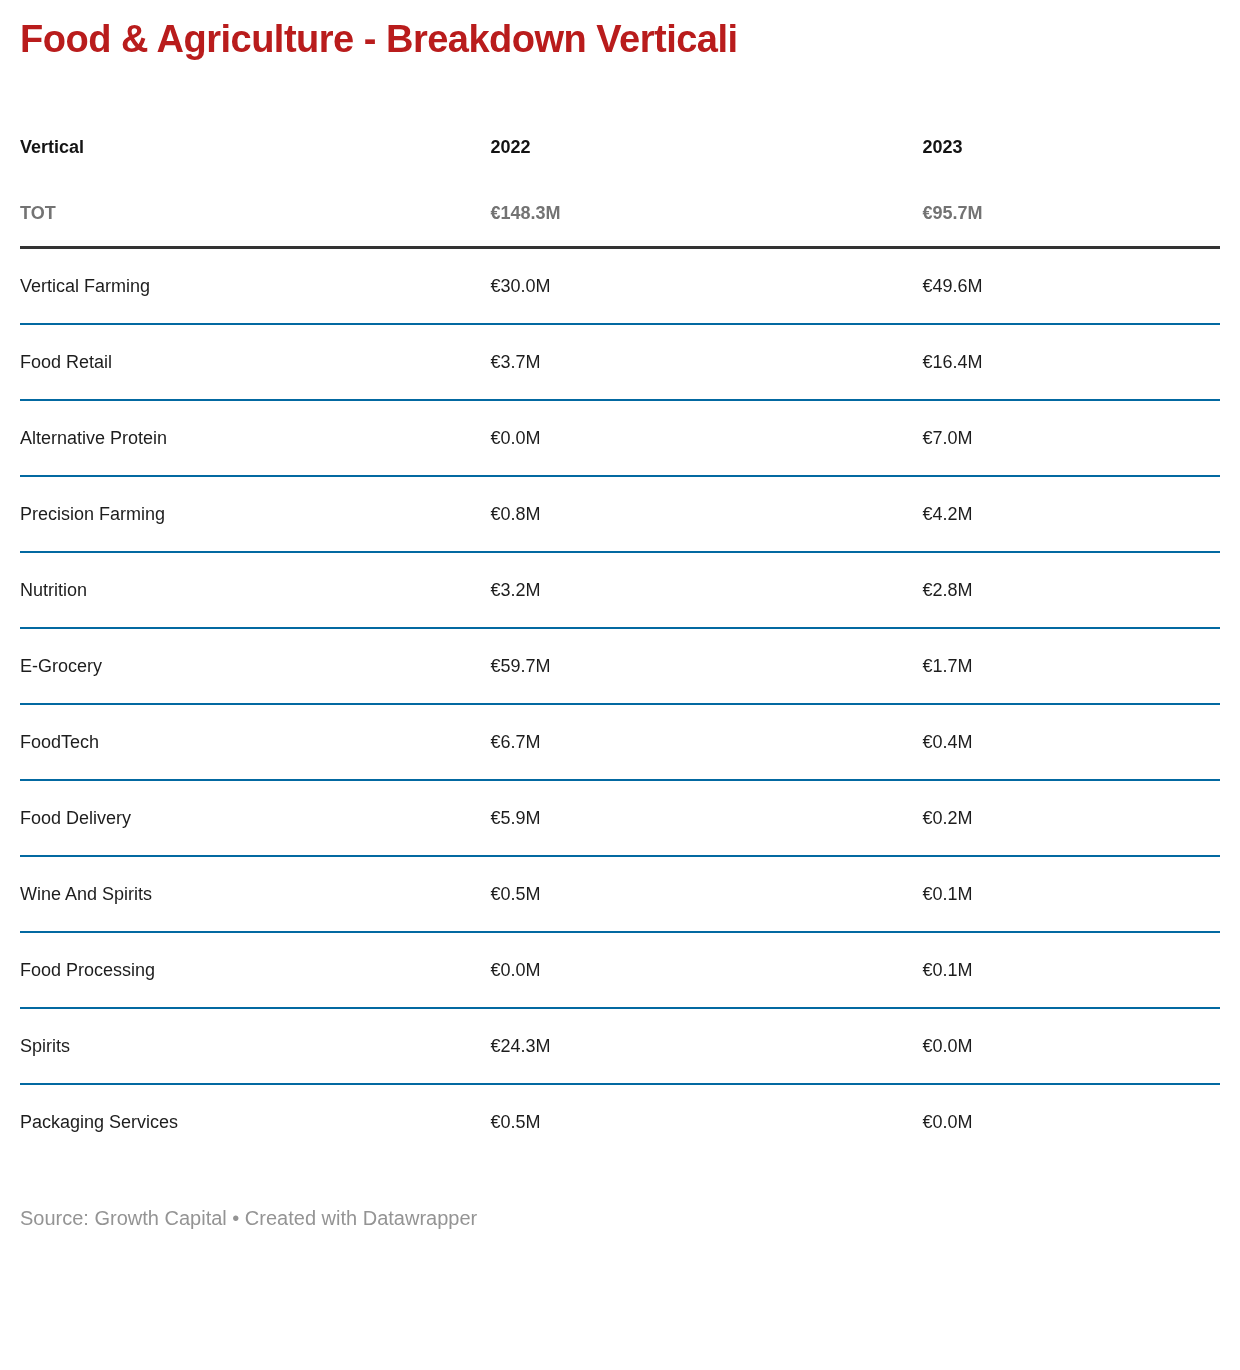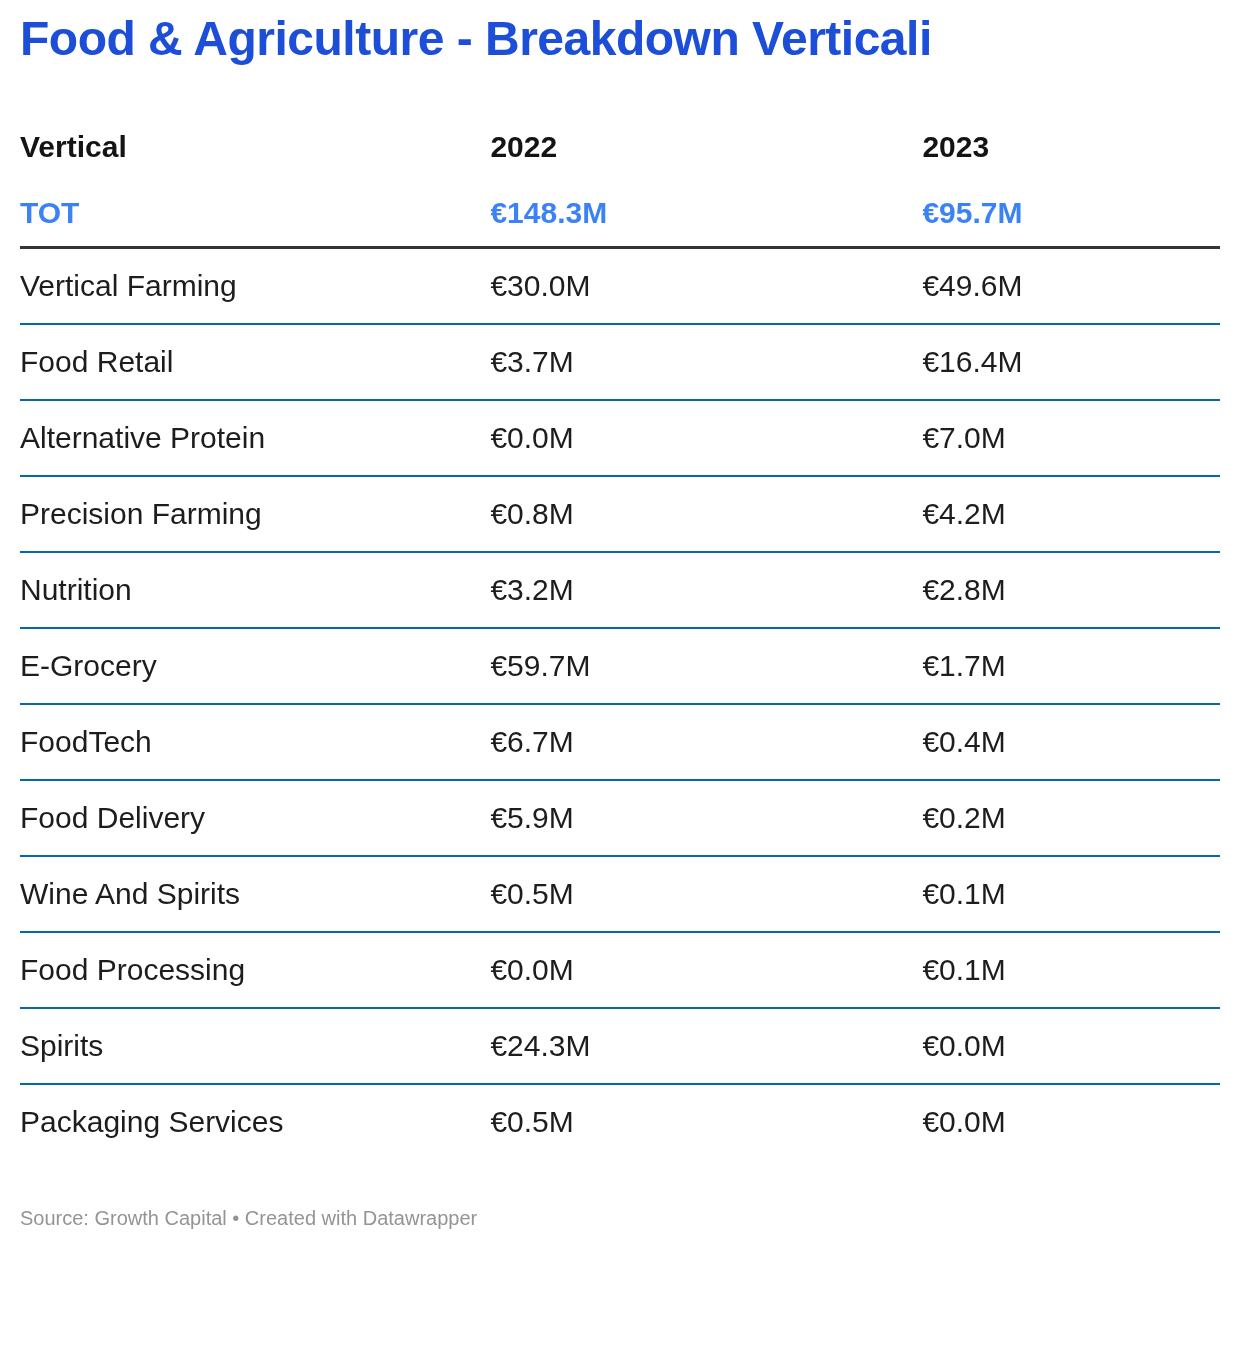--- a/index.html
+++ b/index.html
@@ -14,53 +14,53 @@
     color: #1d1d1d;
     box-sizing: border-box;
   }
   .container {
     padding: 16px 20px 0 20px;
     box-sizing: border-box;
     width: 1240px;
   }
   .title {
     margin: 0 0 52px 0;
-    font-size: 48px;
+    font-size: 38px;
     line-height: 46px;
     font-weight: 700;
-    color: #1d4ed8;
+    color: #b91c1c;
     letter-spacing: -0.5px;
   }
   table.dw-table {
     width: 100%;
     border-collapse: collapse;
     table-layout: fixed;
   }
   table.dw-table col.c1 { width: 39.2%; }
   table.dw-table col.c2 { width: 36.0%; }
   table.dw-table col.c3 { width: 24.8%; }
 
   table.dw-table th,
   table.dw-table td {
     text-align: left;
     vertical-align: middle;
-    font-size: 30px;
+    font-size: 18px;
     padding: 0;
     white-space: nowrap;
     overflow: hidden;
   }
   thead tr.col-header-row th {
     height: 66px;
     font-weight: 700;
     color: #141414;
   }
   thead tr.total-row th {
     height: 66px;
     font-weight: 700;
-    color: #3b82f6;
+    color: #737373;
     border-bottom: 3px solid #333333;
   }
   tbody tr.data-row td {
     height: 74px;
     font-weight: 400;
     color: #1d1d1d;
     border-bottom: 2px solid #0369a1;
   }
   tbody tr.data-row:last-child td {
     border-bottom: none;

